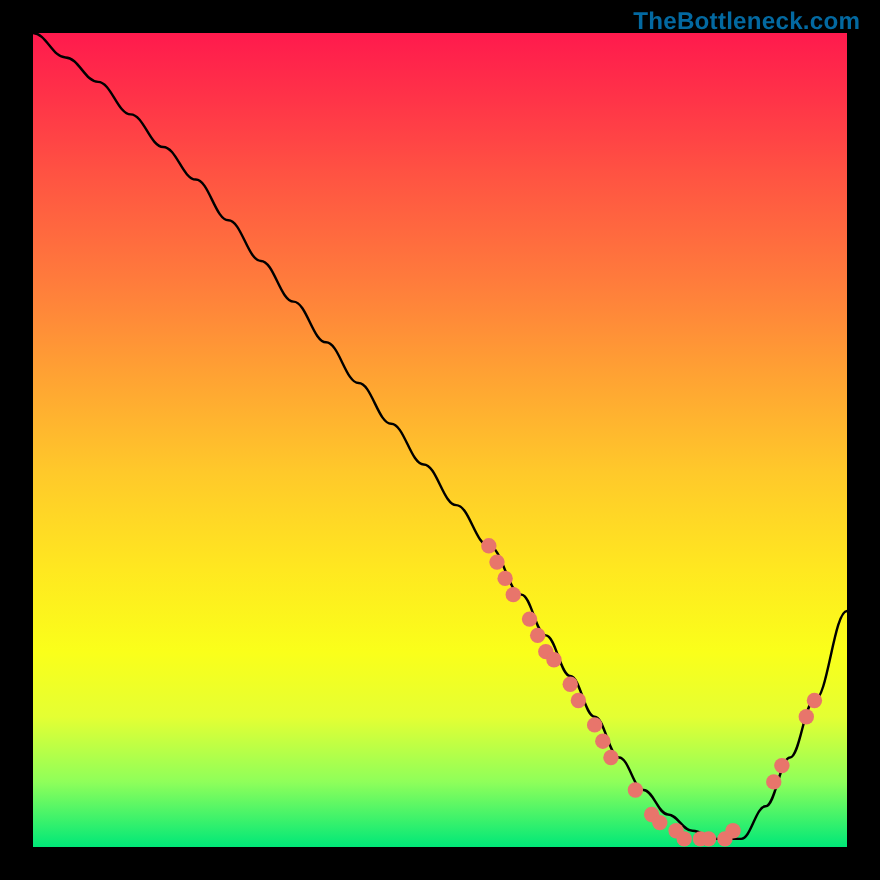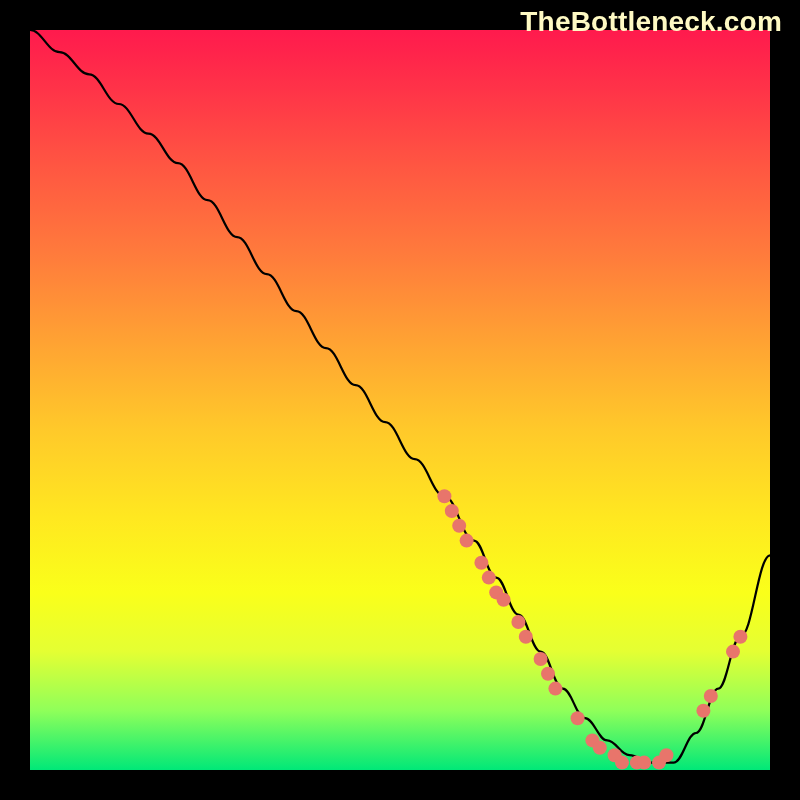--- a/index.html
+++ b/index.html
@@ -28,22 +28,22 @@
       #faff1a 76%,
       #e4ff33 84%,
       #8fff5a 92%,
       #00e878 100%
     );
   }
   .watermark {
     position: absolute;
     top: 6px;
     right: 18px;
-    color: #fef9c3;
-    font-size: 28px;
+    color: #0369a1;
+    font-size: 22px;
     font-weight: 600;
     letter-spacing: 0.2px;
     user-select: none;
   }
   svg.plot {
     position: absolute;
     left: 0;
     top: 0;
     width: 740px;
     height: 740px;

